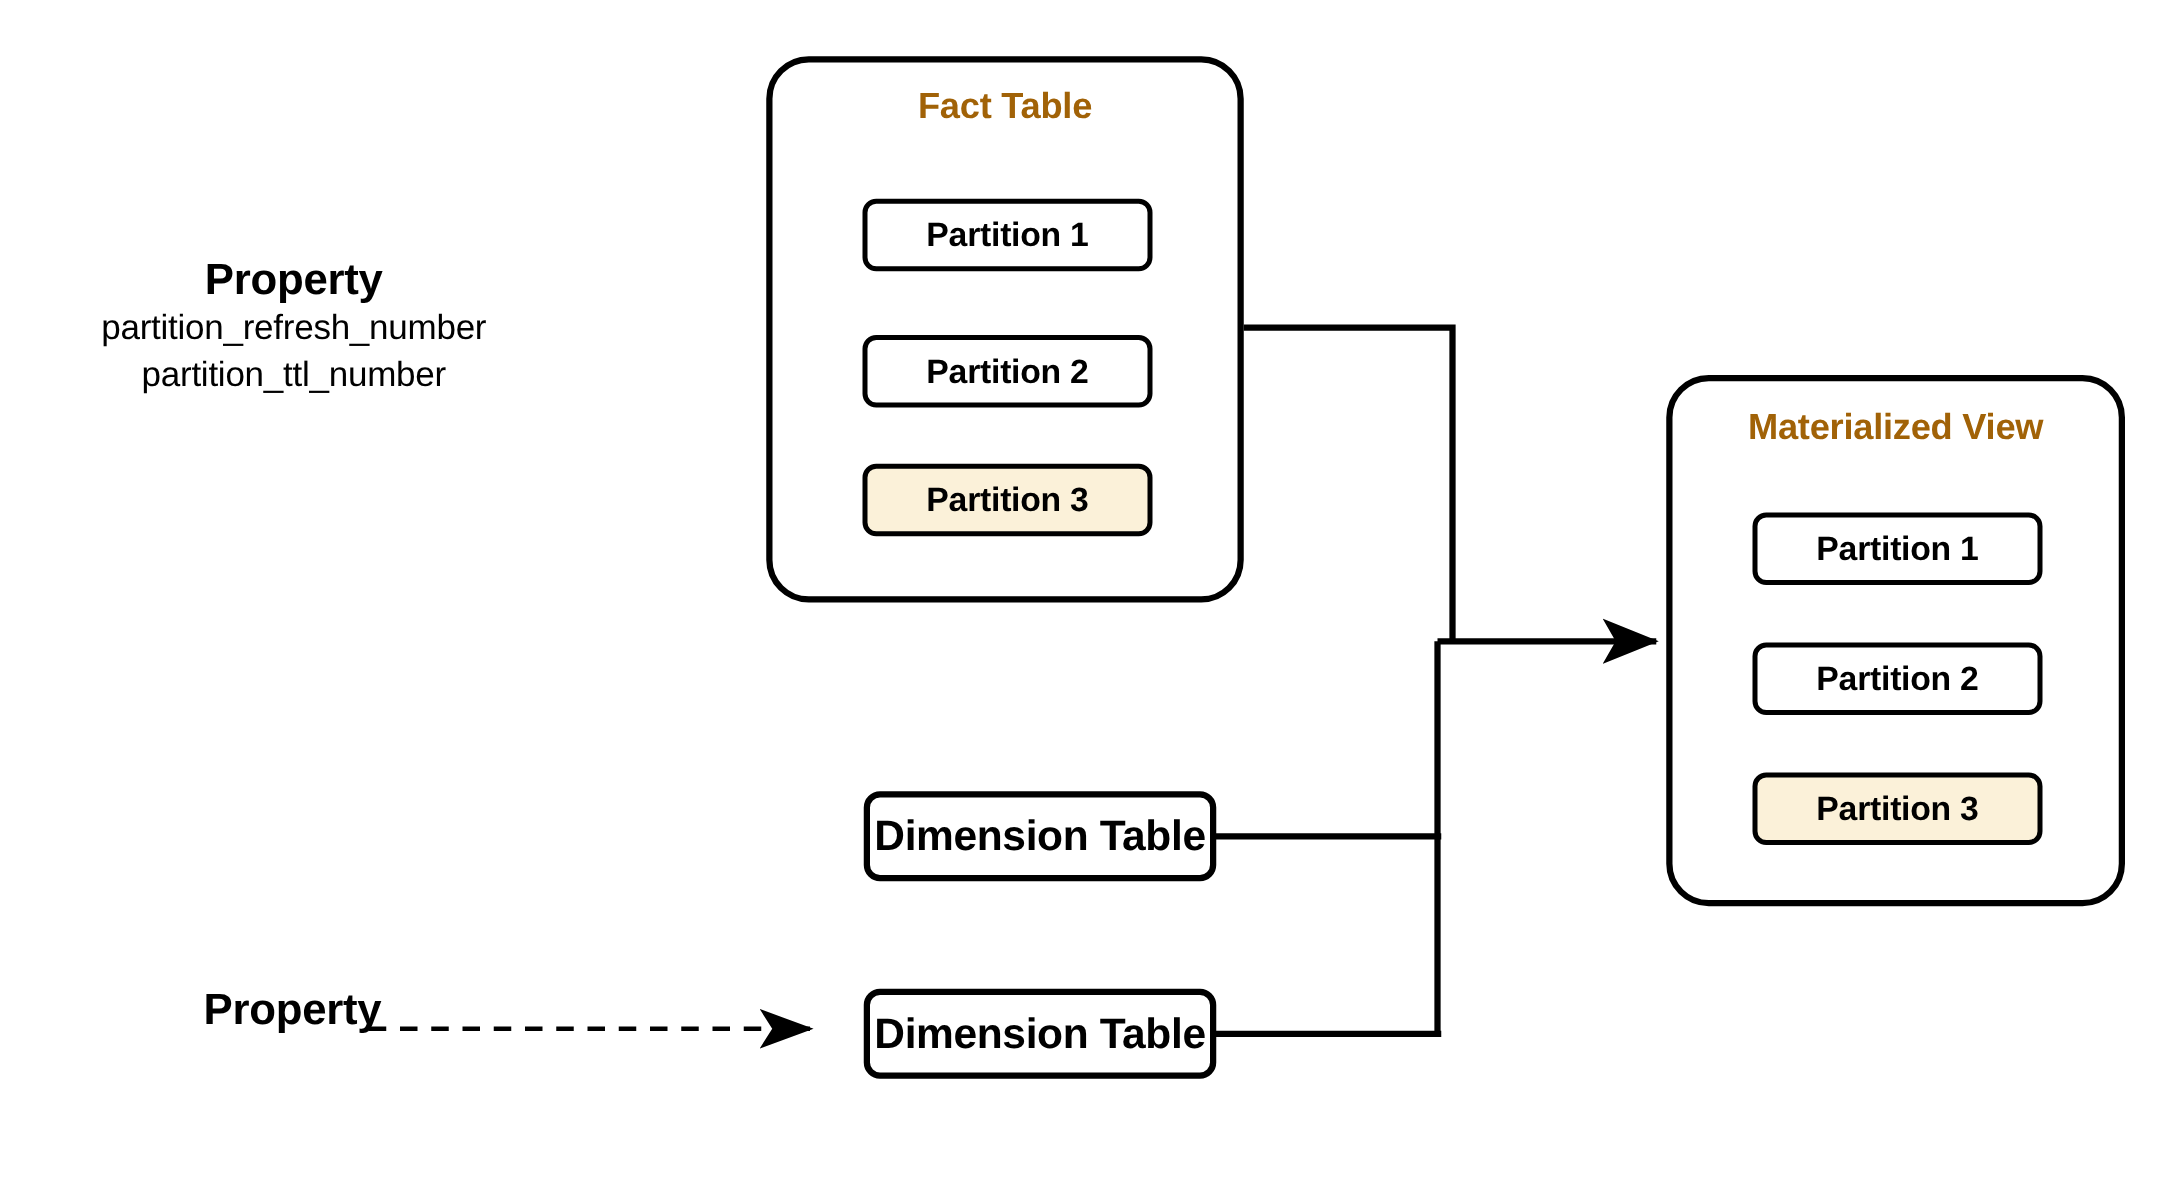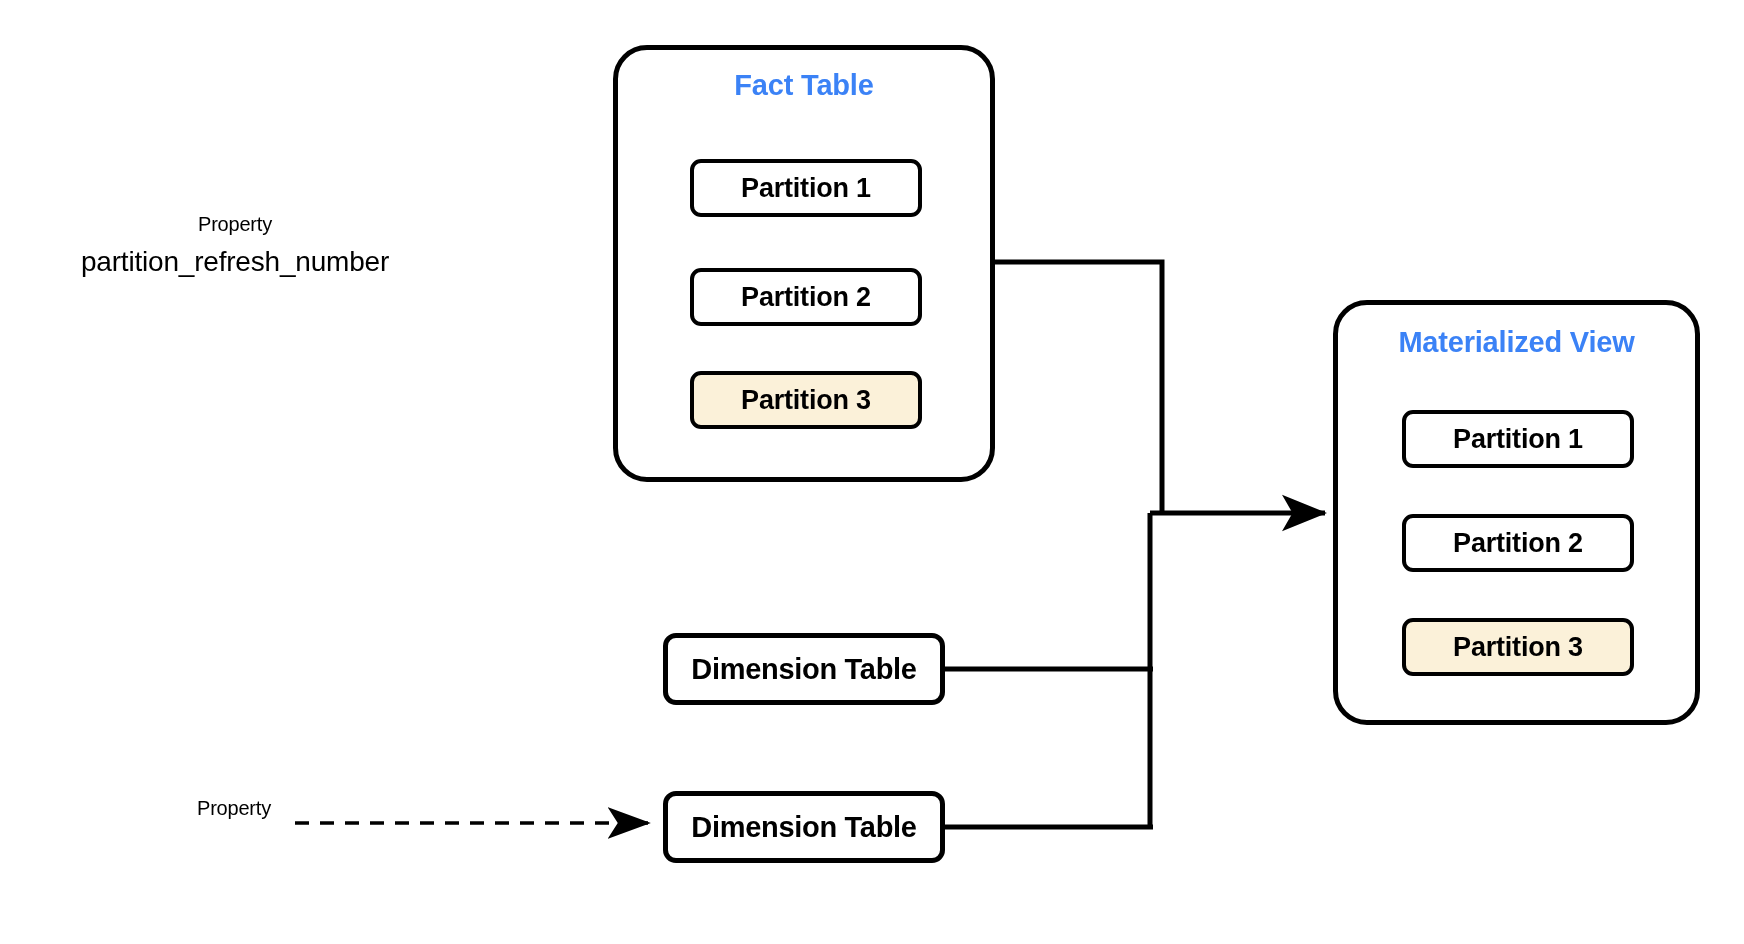--- a/index.html
+++ b/index.html
@@ -37,21 +37,21 @@
     border: 5px solid #000000;
     border-radius: 34px;
   }
   .container-title {
     position: absolute;
     left: 0;
     right: 0;
     text-align: center;
     font-weight: bold;
     font-size: 29px;
-    color: #3b82f6;
+    color: #a16207;
     letter-spacing: -0.2px;
     white-space: nowrap;
   }
 
   
   .partition {
     position: absolute;
     box-sizing: border-box;
     border: 4px solid #000000;
     border-radius: 11px;
@@ -74,36 +74,37 @@
   .dim-table {
     position: absolute;
     box-sizing: border-box;
     border: 5px solid #000000;
     border-radius: 13px;
     background: #ffffff;
     display: flex;
     align-items: center;
     justify-content: center;
     font-weight: bold;
-    font-size: 29px;
+    font-size: 34px;
     color: #000000;
     letter-spacing: -0.3px;
     white-space: nowrap;
+    margin-left: 28px;
   }
 
   
   .prop-block {
     position: absolute;
     text-align: center;
     color: #000000;
     white-space: nowrap;
   }
   .prop-heading {
-    font-weight: normal;
-    font-size: 20px;
+    font-weight: bold;
+    font-size: 35px;
     line-height: 38px;
     letter-spacing: -0.2px;
   }
   .prop-line {
     font-weight: normal;
     font-size: 28px;
     line-height: 38px;
     letter-spacing: -0.2px;
     text-align: center;
   }
@@ -165,19 +166,20 @@
     <div class="partition highlight" style="left:64px; top:293px; width:232px; height:58px;">Partition 3</div>
   </div>
 
   <div class="dim-table" style="left:663px; top:633px; width:282px; height:72px;">Dimension Table</div>
 
   <div class="dim-table" style="left:663px; top:791px; width:282px; height:72px;">Dimension Table</div>
 
   <div class="prop-block" style="left:0px; top:205px; width:470px;">
     <div class="prop-heading">Property</div>
     <div class="prop-line">partition_refresh_number</div>
+    <div class="prop-line">partition_ttl_number</div>
   </div>
 
   <div class="prop-block" style="left:24px; top:789px; width:420px;">
     <div class="prop-heading">Property</div>
   </div>
 
 </div>
 
 </body></html>

